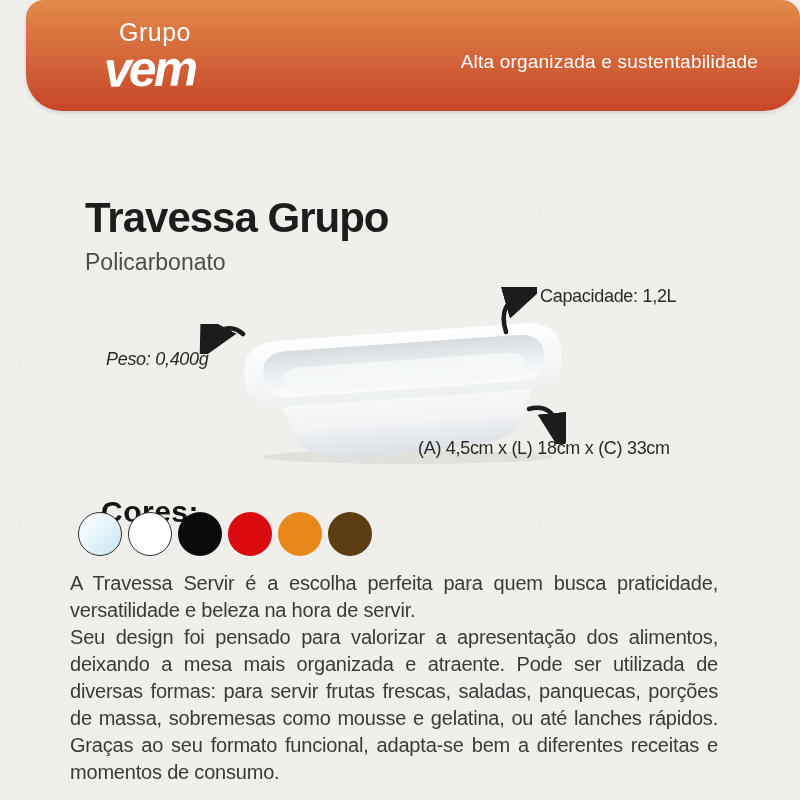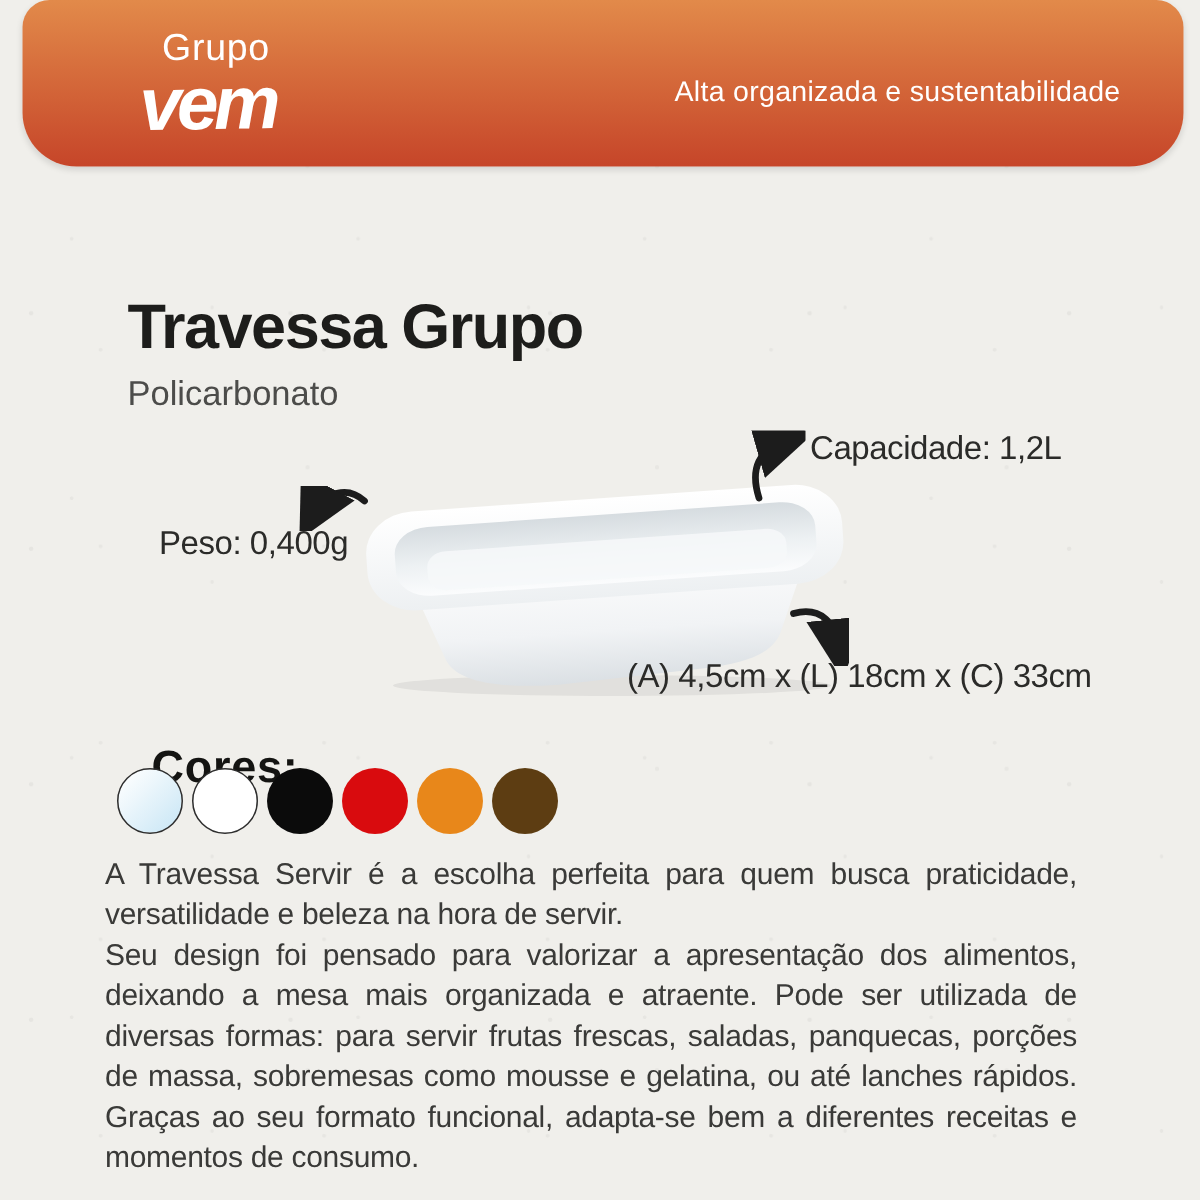--- a/index.html
+++ b/index.html
@@ -16,21 +16,21 @@
       radial-gradient(circle at 45% 78%, rgba(0,0,0,0.04) 1px, transparent 1.5px),
       radial-gradient(circle at 88% 55%, rgba(0,0,0,0.035) 1.2px, transparent 1.7px),
       radial-gradient(circle at 25% 92%, rgba(0,0,0,0.04) 1px, transparent 1.4px);
     background-size: 173px 157px, 211px 183px, 149px 131px, 233px 201px, 191px 173px;
     overflow: hidden;
   }
 
   
   .header {
     position: absolute;
-    left: 15px; top: 0;
+    left: 26px; top: 0;
     width: 774px; height: 111px;
     border-radius: 18px 18px 36px 36px;
     box-shadow: 0 2px 4px rgba(0,0,0,0.12);
   }
   .logo { position: absolute; left: 78px; top: 18px; color: #ffffff; }
   .logo-top {
     margin-left: 15px;
     font-size: 25px;
     font-weight: 400;
     letter-spacing: 0.5px;
@@ -65,28 +65,28 @@
     margin-top: 7px;
     font-size: 23px;
     color: #4c4c4a;
   }
 
   
   .dish-wrap { position: absolute; left: 238px; top: 316px; width: 334px; height: 150px; }
 
   .anno-text {
     position: absolute;
-    font-size: 22px;
+    font-size: 18px;
     color: #2b2b29;
     letter-spacing: -0.3px;
     white-space: nowrap;
     text-align: right;
   }
   .anno-capacity-text { left: 540px; top: 286px; }
-  .anno-weight-text   { left: 106px; top: 349px; }
+  .anno-weight-text   { left: 106px; top: 349px; font-style: italic; }
   .anno-dims-text     { left: 418px; top: 438px; }
 
   .arrow { position: absolute; }
   .arrow-capacity { left: 499px; top: 287px; }
   .arrow-weight   { left: 198px; top: 324px; }
   .arrow-dims     { left: 524px; top: 402px; }
 
   
   .colors-heading {
     position: absolute;

